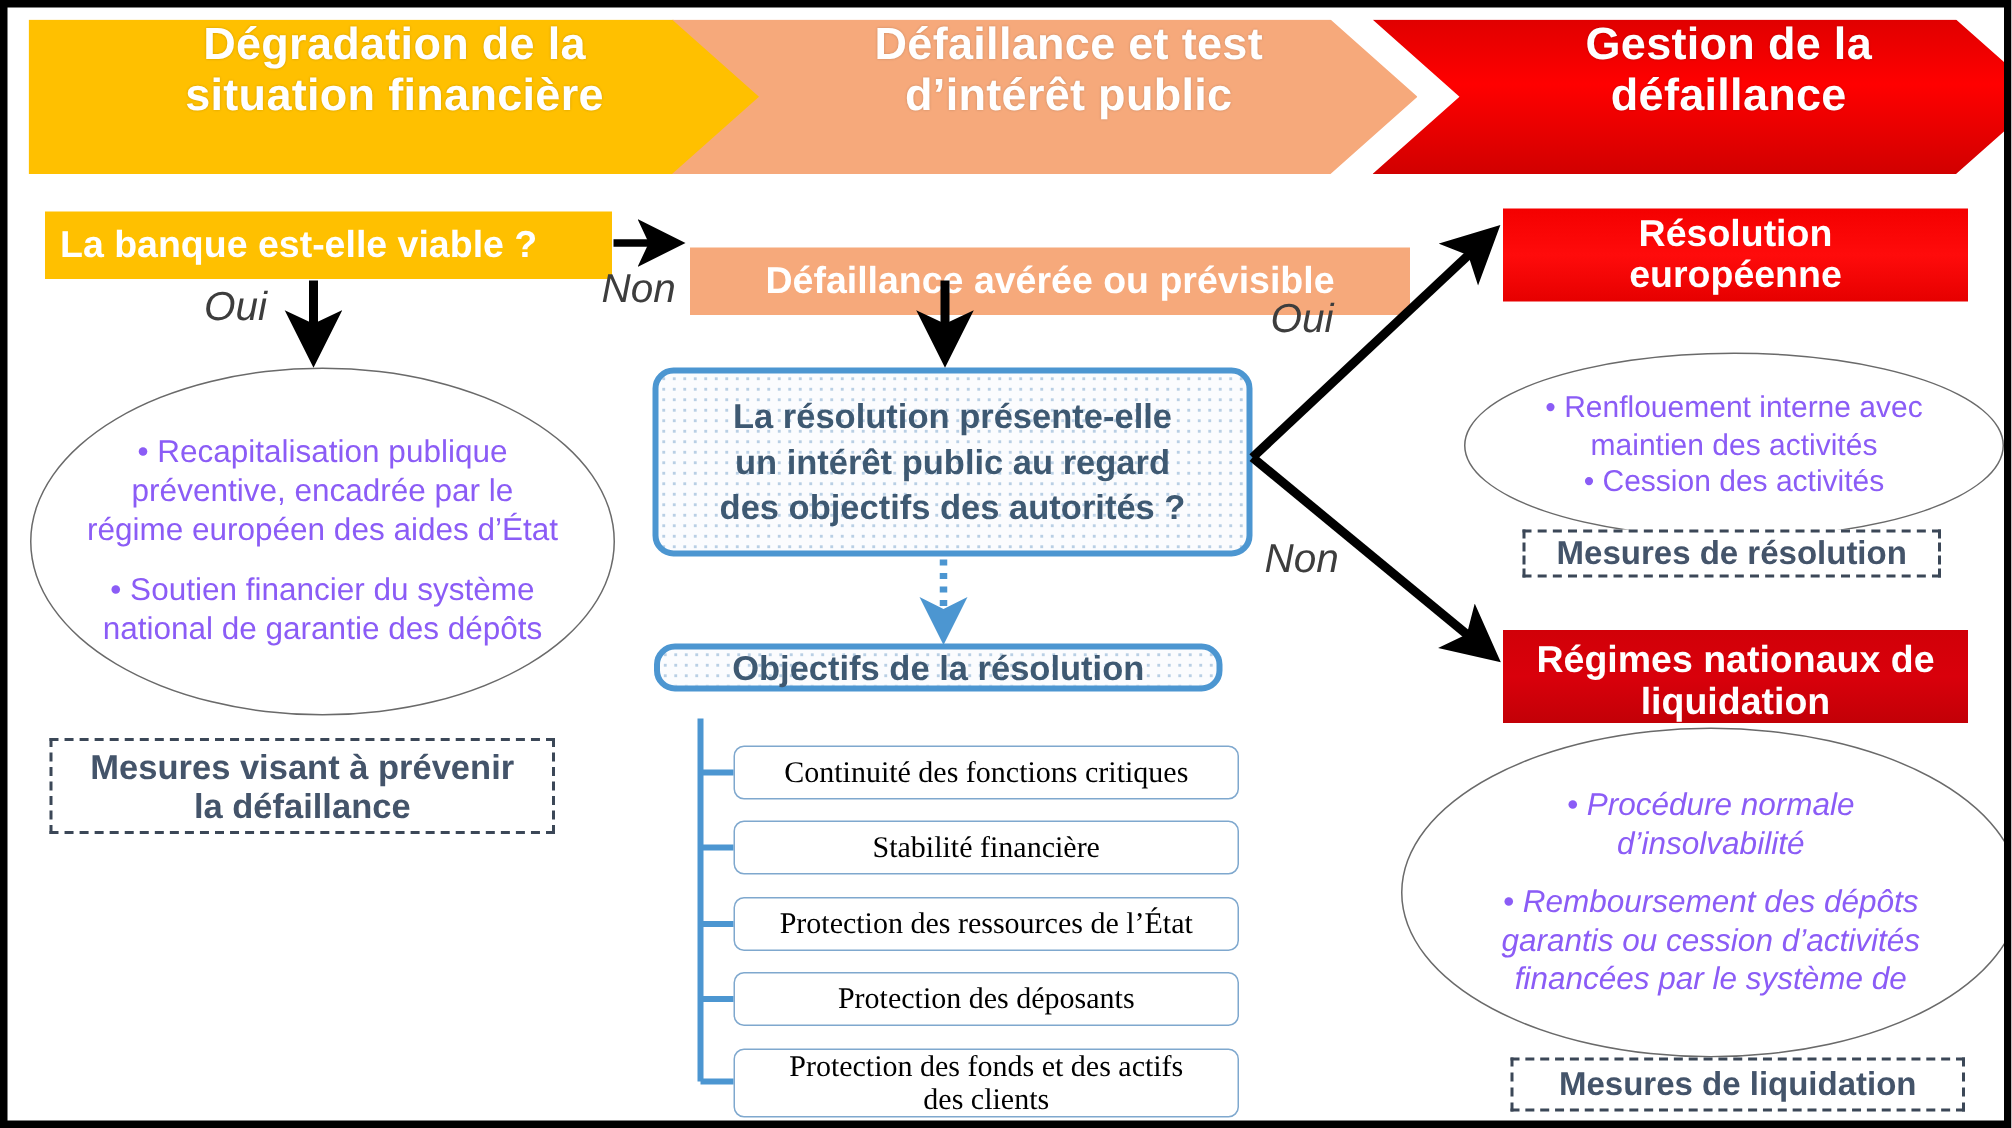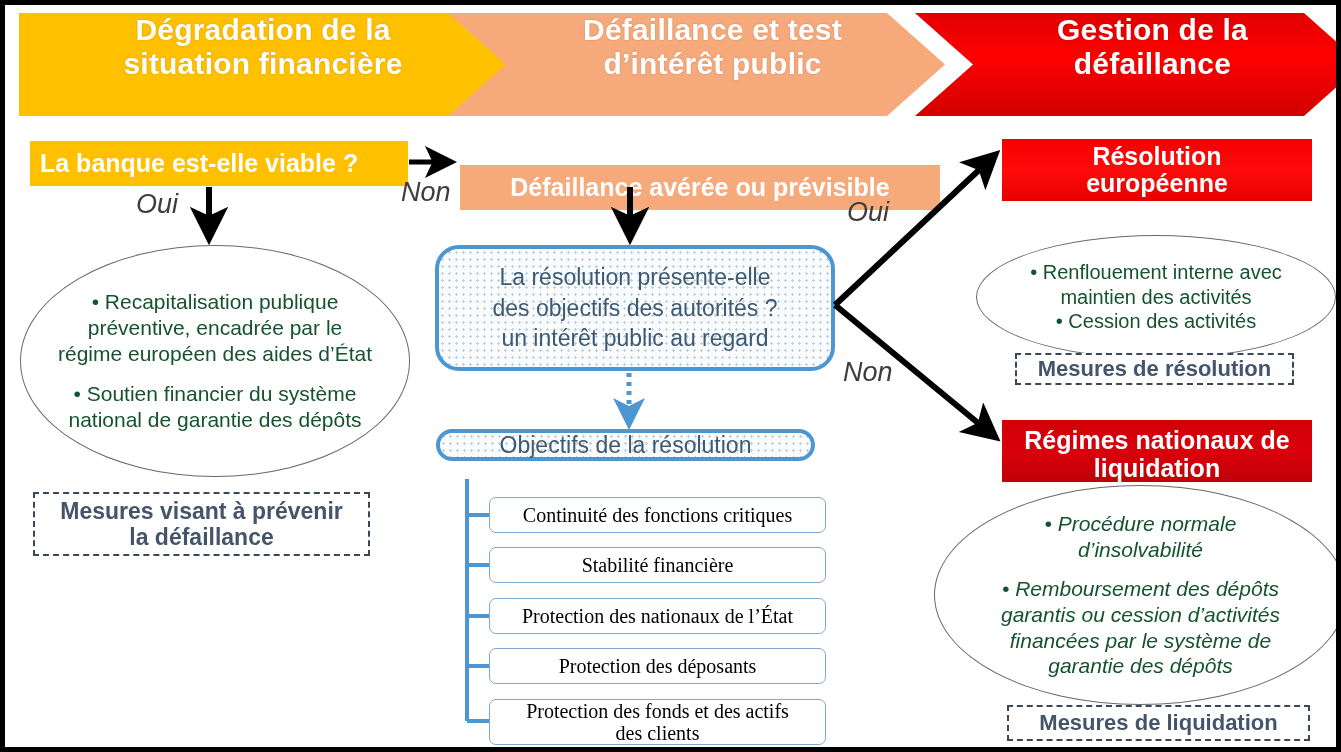--- a/index.html
+++ b/index.html
@@ -36,38 +36,38 @@
   #res-eur{left:997px;top:134px;width:310px;height:62px;
            background:linear-gradient(180deg,#F40000 0%,#FF0B0B 50%,#E60000 100%);
            font-size:25px;}
   #reg-nat{left:997px;top:415px;width:310px;height:62px;
            background:linear-gradient(180deg,#D10008 0%,#D9000B 50%,#C20007 100%);
            font-size:25px;align-items:flex-end;}
 
   
   .ellipse{border:1px solid #6a6a6a;border-radius:50%;background:#fff;
            display:flex;align-items:center;justify-content:center;text-align:center;
-           color:#14532d;}
+           color:#8b5cf6;}
   #ell-left{left:15px;top:240px;width:390px;height:232px;font-size:21px;line-height:1.24;}
   #ell-res{left:971px;top:230px;width:360px;height:124px;font-size:20px;line-height:1.24;}
   #ell-liq{left:929px;top:480px;width:413px;height:220px;font-size:21px;line-height:1.22;font-style:italic;}
   .ell-inner{padding:0 14px;}
   .blk{margin:0;}
   .gap{height:14px;}
 
   
   .measure{border:2px dashed #3b4757;color:#44546A;font-weight:bold;
            display:flex;align-items:center;justify-content:center;text-align:center;
            line-height:1.15;background:#fff;}
   #m-prevent{left:28px;top:487px;width:337px;height:64px;font-size:23px;}
   #m-resolution{left:1010px;top:348px;width:279px;height:32px;font-size:22px;}
   #m-liquidation{left:1002px;top:700px;width:303px;height:36px;font-size:22px;}
 
   
-  .bluebox{border:4px solid #4C96D1;border-radius:24px;color:#3E5972;font-weight:normal;
+  .bluebox{border:4px solid #4C96D1;border-radius:14px;color:#3E5972;font-weight:bold;
            display:flex;align-items:center;justify-content:center;text-align:center;
            background-color:#fbfcfe;
            background-image:radial-gradient(#b9cfe4 1px, transparent 1.1px);
            background-size:7px 7px;}
   #decision{left:430px;top:240px;width:400px;height:126px;font-size:23px;line-height:1.32;}
   #objectifs{left:431px;top:424px;width:379px;height:32px;font-size:23px;}
 
   
   .leaf{border:1px solid #7FA8CE;border-radius:7px;background:#fff;color:#000;
         font-family:"Liberation Serif",serif;font-size:20px;line-height:1.12;
@@ -117,30 +117,30 @@
     </div>
   </div>
 
   <div class="abs sidelab" style="left:396px;top:172px;">Non</div>
 
   <div class="abs hdrbox" id="failure-box">Défaillance avérée ou prévisible</div>
 
   <div class="abs bluebox" id="decision">
     <div>
       <div>La résolution présente-elle</div>
+      <div>un intérêt public au regard</div>
       <div>des objectifs des autorités ?</div>
-      <div>un intérêt public au regard</div>
     </div>
   </div>
 
   <div class="abs bluebox" id="objectifs">Objectifs de la résolution</div>
 
   <div class="abs leaf" style="left:484px;top:492px;width:337px;height:36px;">Continuité des fonctions critiques</div>
   <div class="abs leaf" style="left:484px;top:542px;width:337px;height:36px;">Stabilité financière</div>
-  <div class="abs leaf" style="left:484px;top:593px;width:337px;height:36px;">Protection des nationaux de l’État</div>
+  <div class="abs leaf" style="left:484px;top:593px;width:337px;height:36px;">Protection des ressources de l’État</div>
   <div class="abs leaf" style="left:484px;top:643px;width:337px;height:36px;">Protection des déposants</div>
   <div class="abs leaf" style="left:484px;top:694px;width:337px;height:46px;">
     <div>
       <div>Protection des fonds et des actifs</div>
       <div>des clients</div>
     </div>
   </div>
 
   <div class="abs sidelab" style="left:842px;top:192px;">Oui</div>
   <div class="abs sidelab" style="left:838px;top:352px;">Non</div>
@@ -170,21 +170,20 @@
   </div>
 
   <div class="abs ellipse" id="ell-liq">
     <div class="ell-inner">
       <div class="blk">• Procédure normale</div>
       <div class="blk">d’insolvabilité</div>
       <div class="gap"></div>
       <div class="blk">• Remboursement des dépôts</div>
       <div class="blk">garantis ou cession d’activités</div>
       <div class="blk">financées par le système de</div>
-      <div class="blk">garantie des dépôts</div>
     </div>
   </div>
 
   <div class="abs measure" id="m-liquidation">Mesures de liquidation</div>
 
   <svg class="ov" viewBox="0 0 1341 752">
     <defs>
       <marker id="ah" markerWidth="9" markerHeight="9" refX="5.2" refY="3.2" orient="auto" markerUnits="strokeWidth">
         <path d="M0,0 L6.4,3.2 L0,6.4 L1.5,3.2 z" fill="#000"></path>
       </marker>

